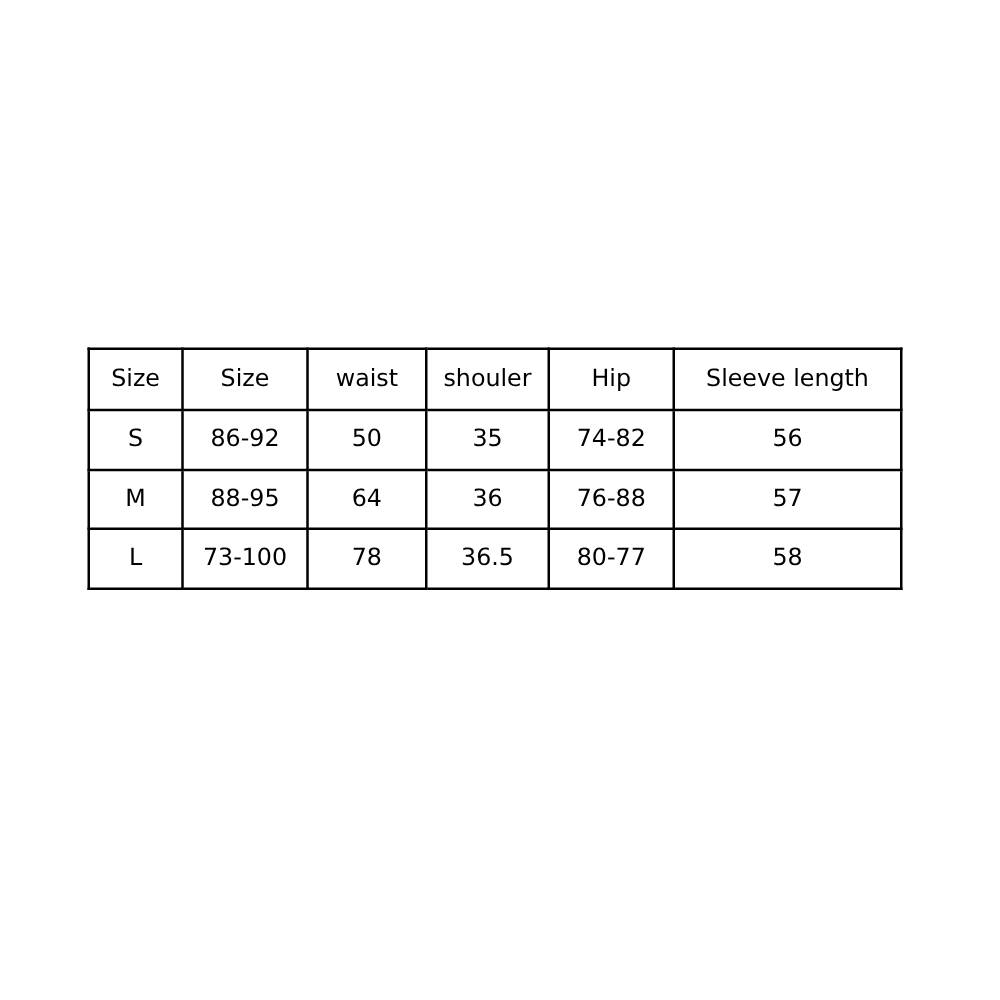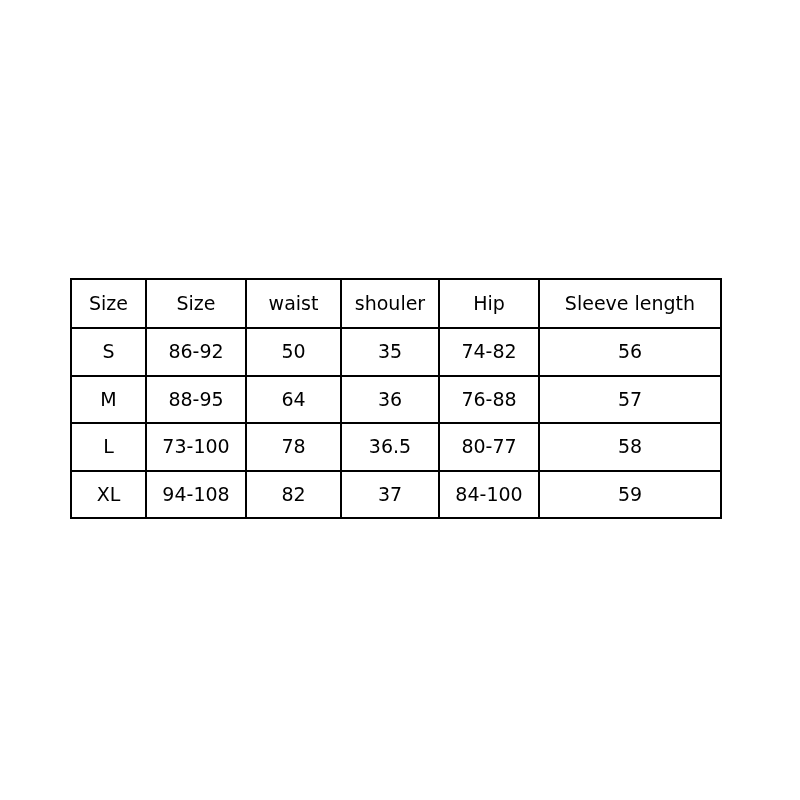--- a/index.html
+++ b/index.html
@@ -89,23 +89,15 @@
         <td>57</td>
       </tr>
       <tr>
         <td>L</td>
         <td>73-100</td>
         <td>78</td>
         <td>36.5</td>
         <td>80-77</td>
         <td>58</td>
       </tr>
-      <tr>
-        <td>XL</td>
-        <td>94-108</td>
-        <td>82</td>
-        <td>37</td>
-        <td>84-100</td>
-        <td>59</td>
-      </tr>
     </tbody>
   </table>
 </div>
 
 </body></html>

